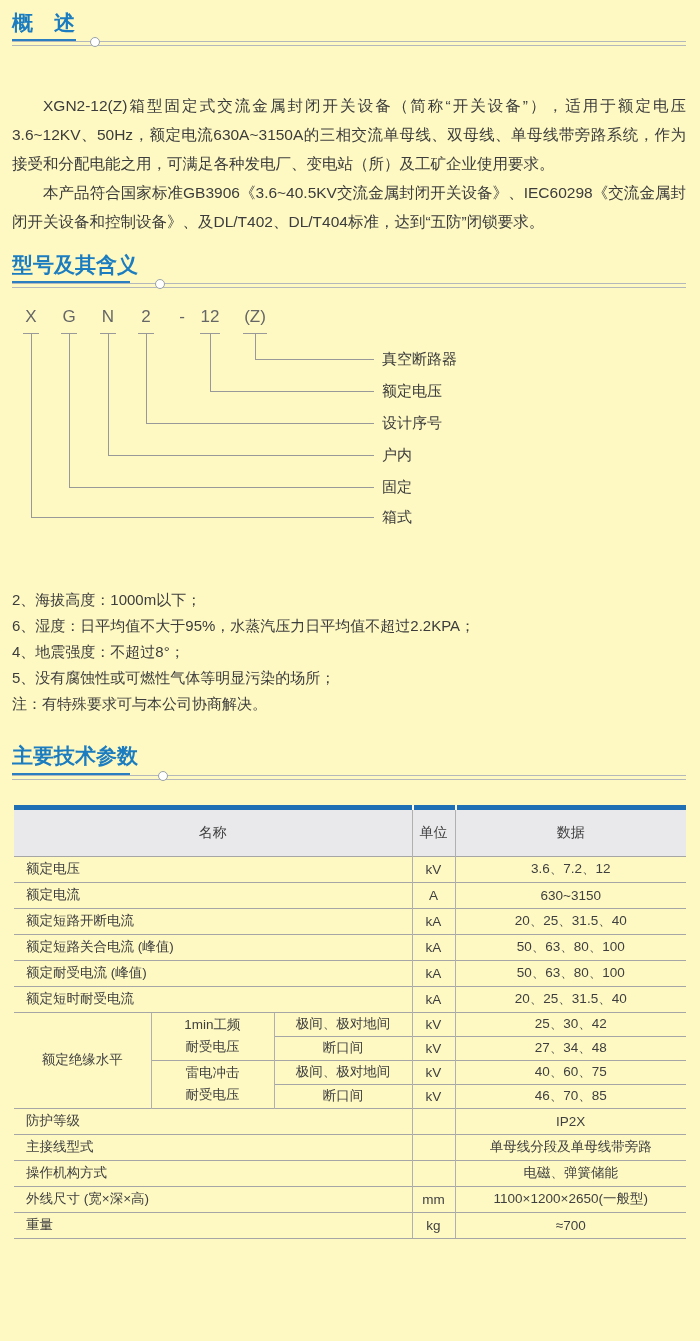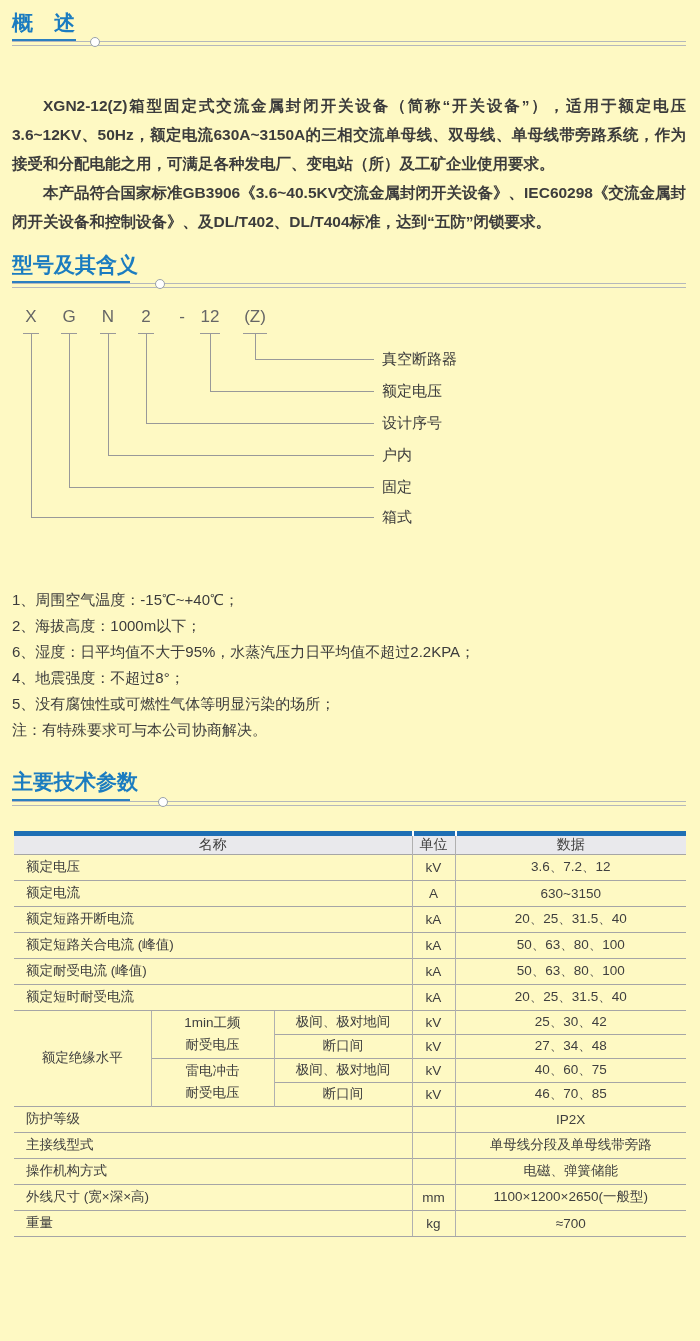--- a/index.html
+++ b/index.html
@@ -33,21 +33,21 @@
     position:absolute; top:-2px; left:var(--circle-x,78px);
     width:8px; height:8px; border:1px solid #9aa2a8;
     border-radius:50%; background:#ffffff;
   }
 
   
   .body-par {
     margin:0; font-size:15.5px; line-height:29px;
     text-indent:2em; text-align:justify; color:#3c3c3c;
   }
-  .overview-body { margin-top:44px;font-weight:bold; }
+  .overview-body { margin-top:44px; }
 
   
   .sec-model { margin-top:16px; }
   .diagram { position:relative; height:232px; margin:18px 0 48px 0; }
   .diagram svg { position:absolute; left:0; top:0; }
   .code-char {
     position:absolute; top:0; transform:translateX(-50%);
     font-size:17px; color:#666; white-space:nowrap;
   }
   .diagram-label {
@@ -69,21 +69,21 @@
   table.params {
     border-collapse:collapse; table-layout:fixed;
     width:672px; font-size:13.5px; color:#3f3f3f;
   }
   table.params th, table.params td {
     border-top:1px solid #a6a6a6;
     padding:0; height:25px; text-align:center;
     font-weight:normal; overflow:hidden; white-space:nowrap;
   }
   table.params thead th {
-    background:#e9e9ec; height:18px; border-top:none; font-size:14px;
+    background:#e9e9ec; height:46px; border-top:none; font-size:14px;
   }
   table.params td.name { text-align:left; padding-left:12px; }
   table.params .vline { border-left:1px solid #b0b0b0; }
   table.params tr.ins td { height:23px; }
   table.params tr.last td { border-bottom:1px solid #a6a6a6; }
   .sub-line { line-height:22px; }
 </style>
 </head>
 <body>
 
@@ -152,21 +152,20 @@
       <span class="diagram-label" style="top:84px">额定电压</span>
       <span class="diagram-label" style="top:116px">设计序号</span>
       <span class="diagram-label" style="top:148px">户内</span>
       <span class="diagram-label" style="top:180px">固定</span>
       <span class="diagram-label" style="top:210px">箱式</span>
     </div>
   </section>
 
   <section class="sec-conditions">
     <div class="cond-list">
-      <div class="cond-item">1、周围空气温度：-15℃~+40℃；</div>
       <div class="cond-item">2、海拔高度：1000m以下；</div>
       <div class="cond-item">6、湿度：日平均值不大于95%，水蒸汽压力日平均值不超过2.2KPA；</div>
       <div class="cond-item">4、地震强度：不超过8°；</div>
       <div class="cond-item">5、没有腐蚀性或可燃性气体等明显污染的场所；</div>
       <div class="cond-item">注：有特殊要求可与本公司协商解决。</div>
     </div>
   </section>
 
   <section class="sec-params">
     <div class="sec-head" style="--blue-w:118px; --circle-x:146px;">

